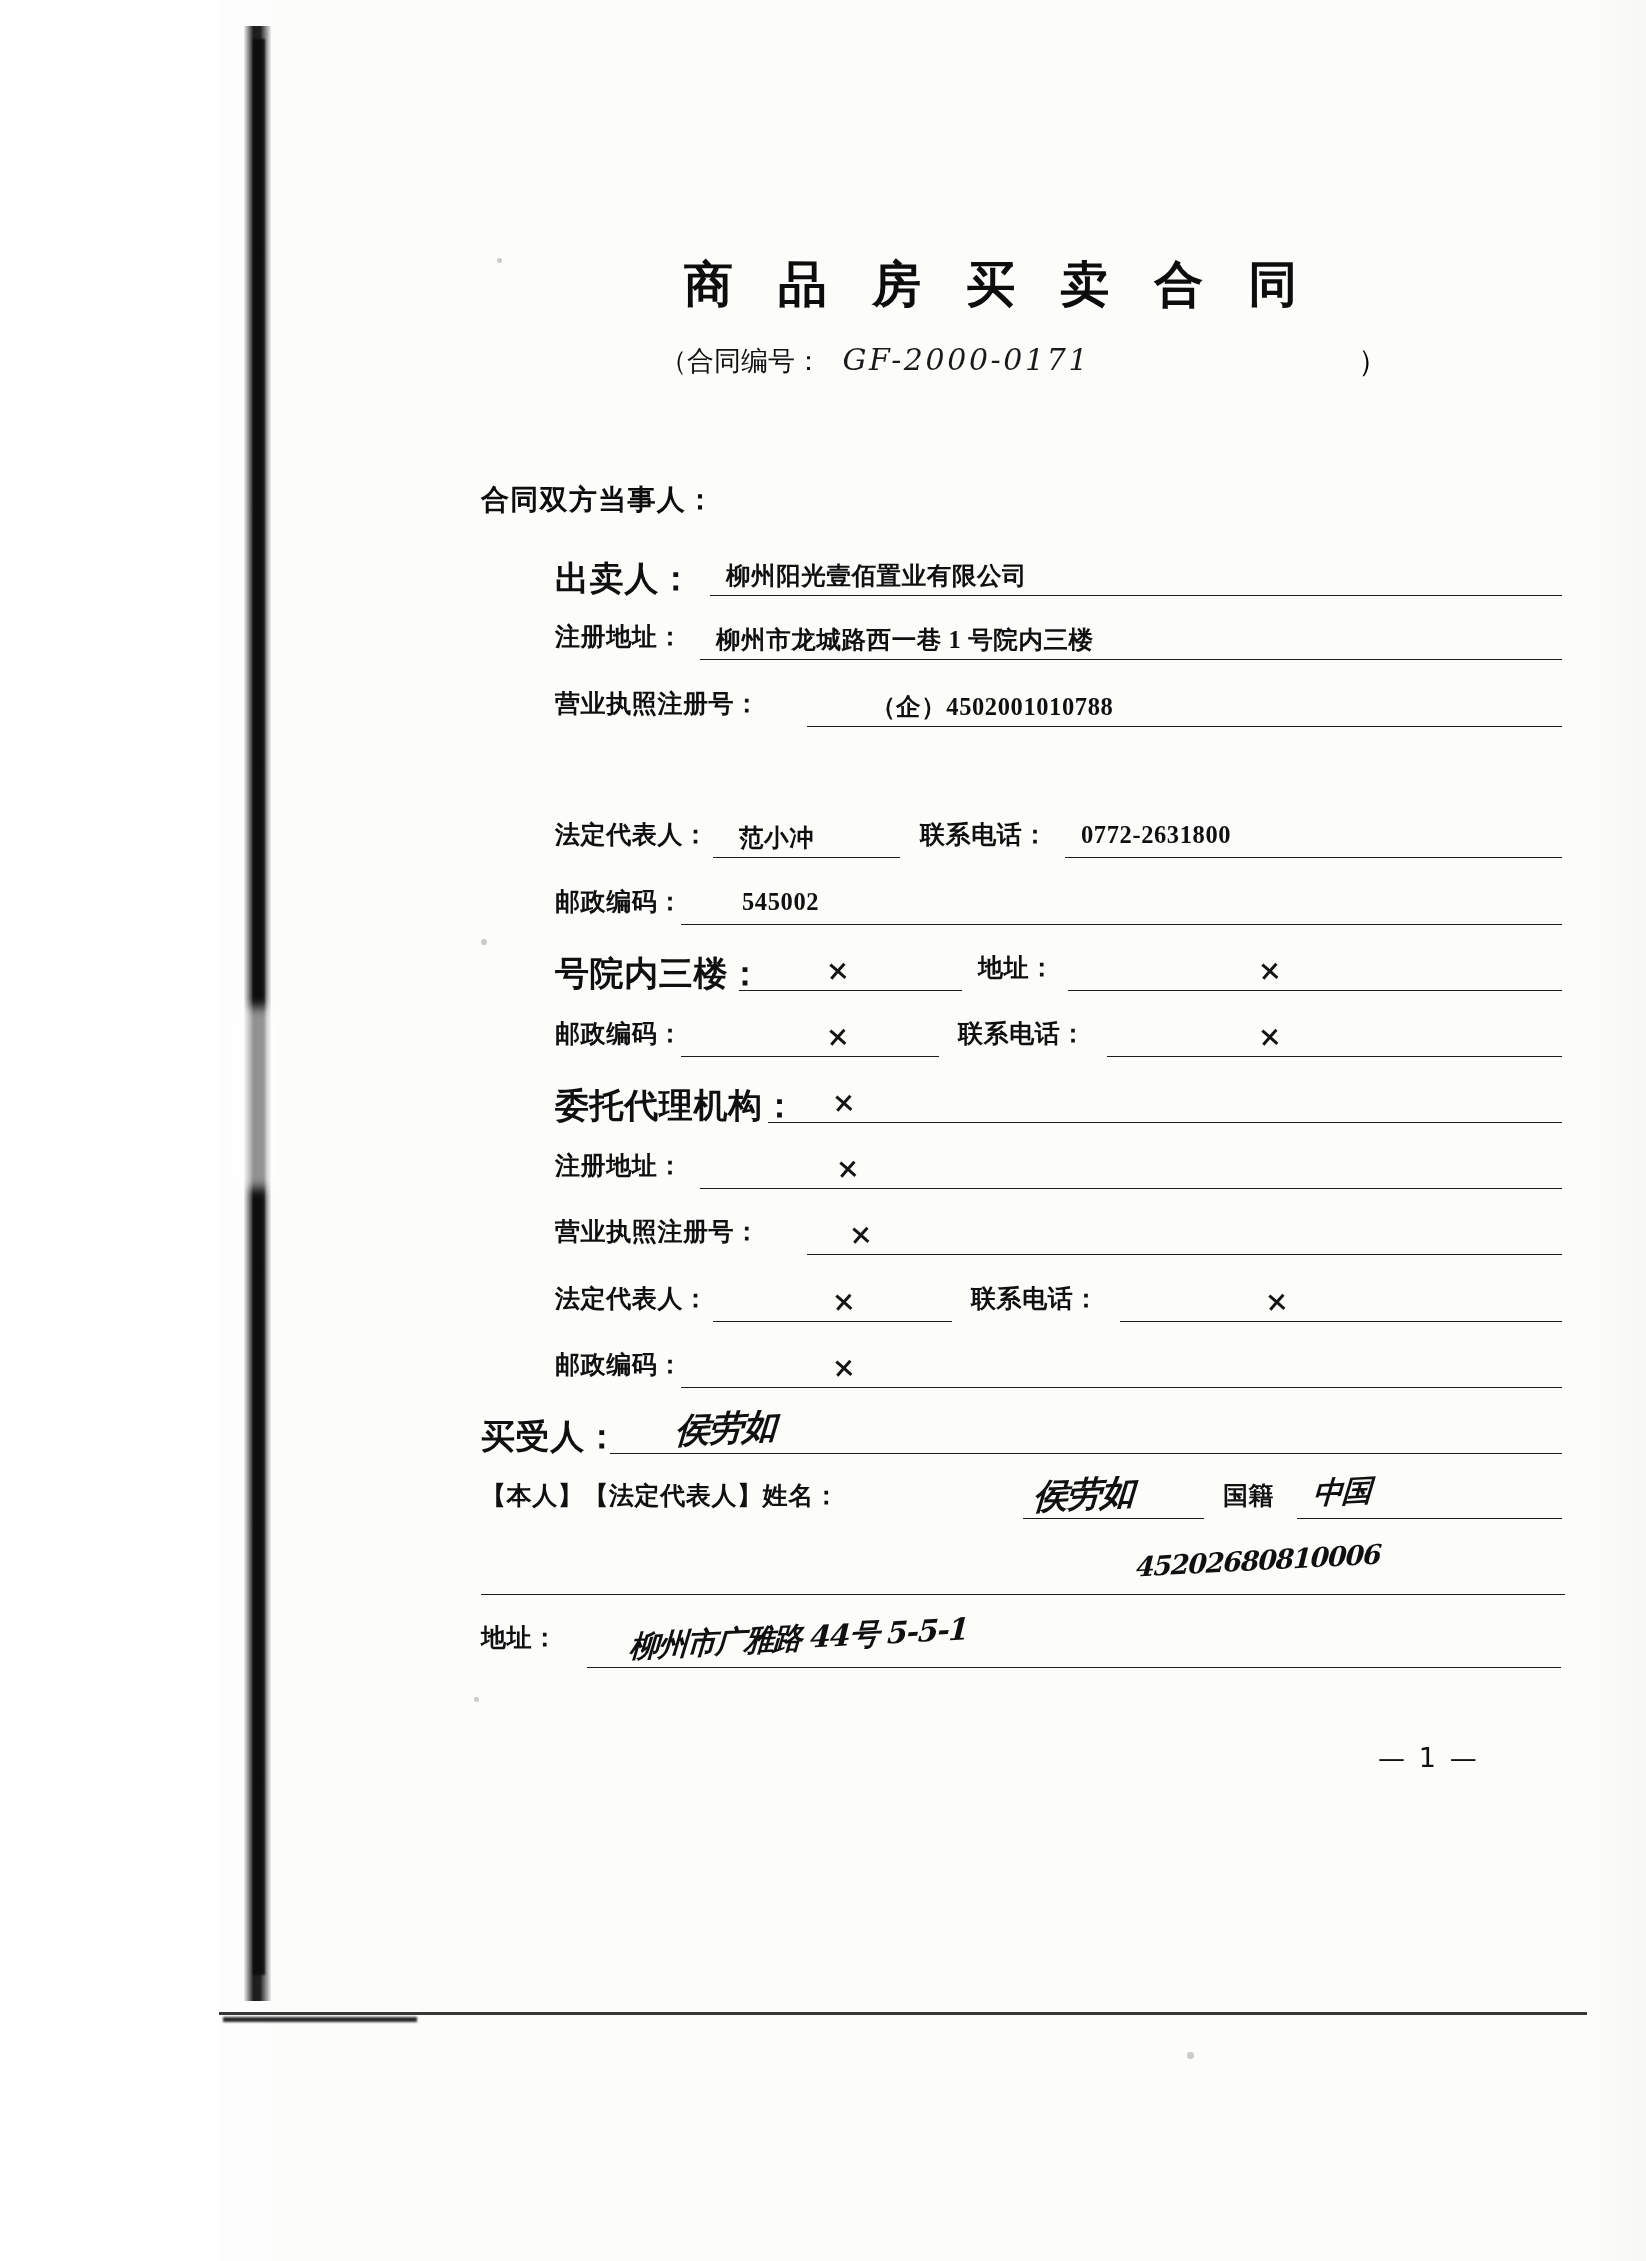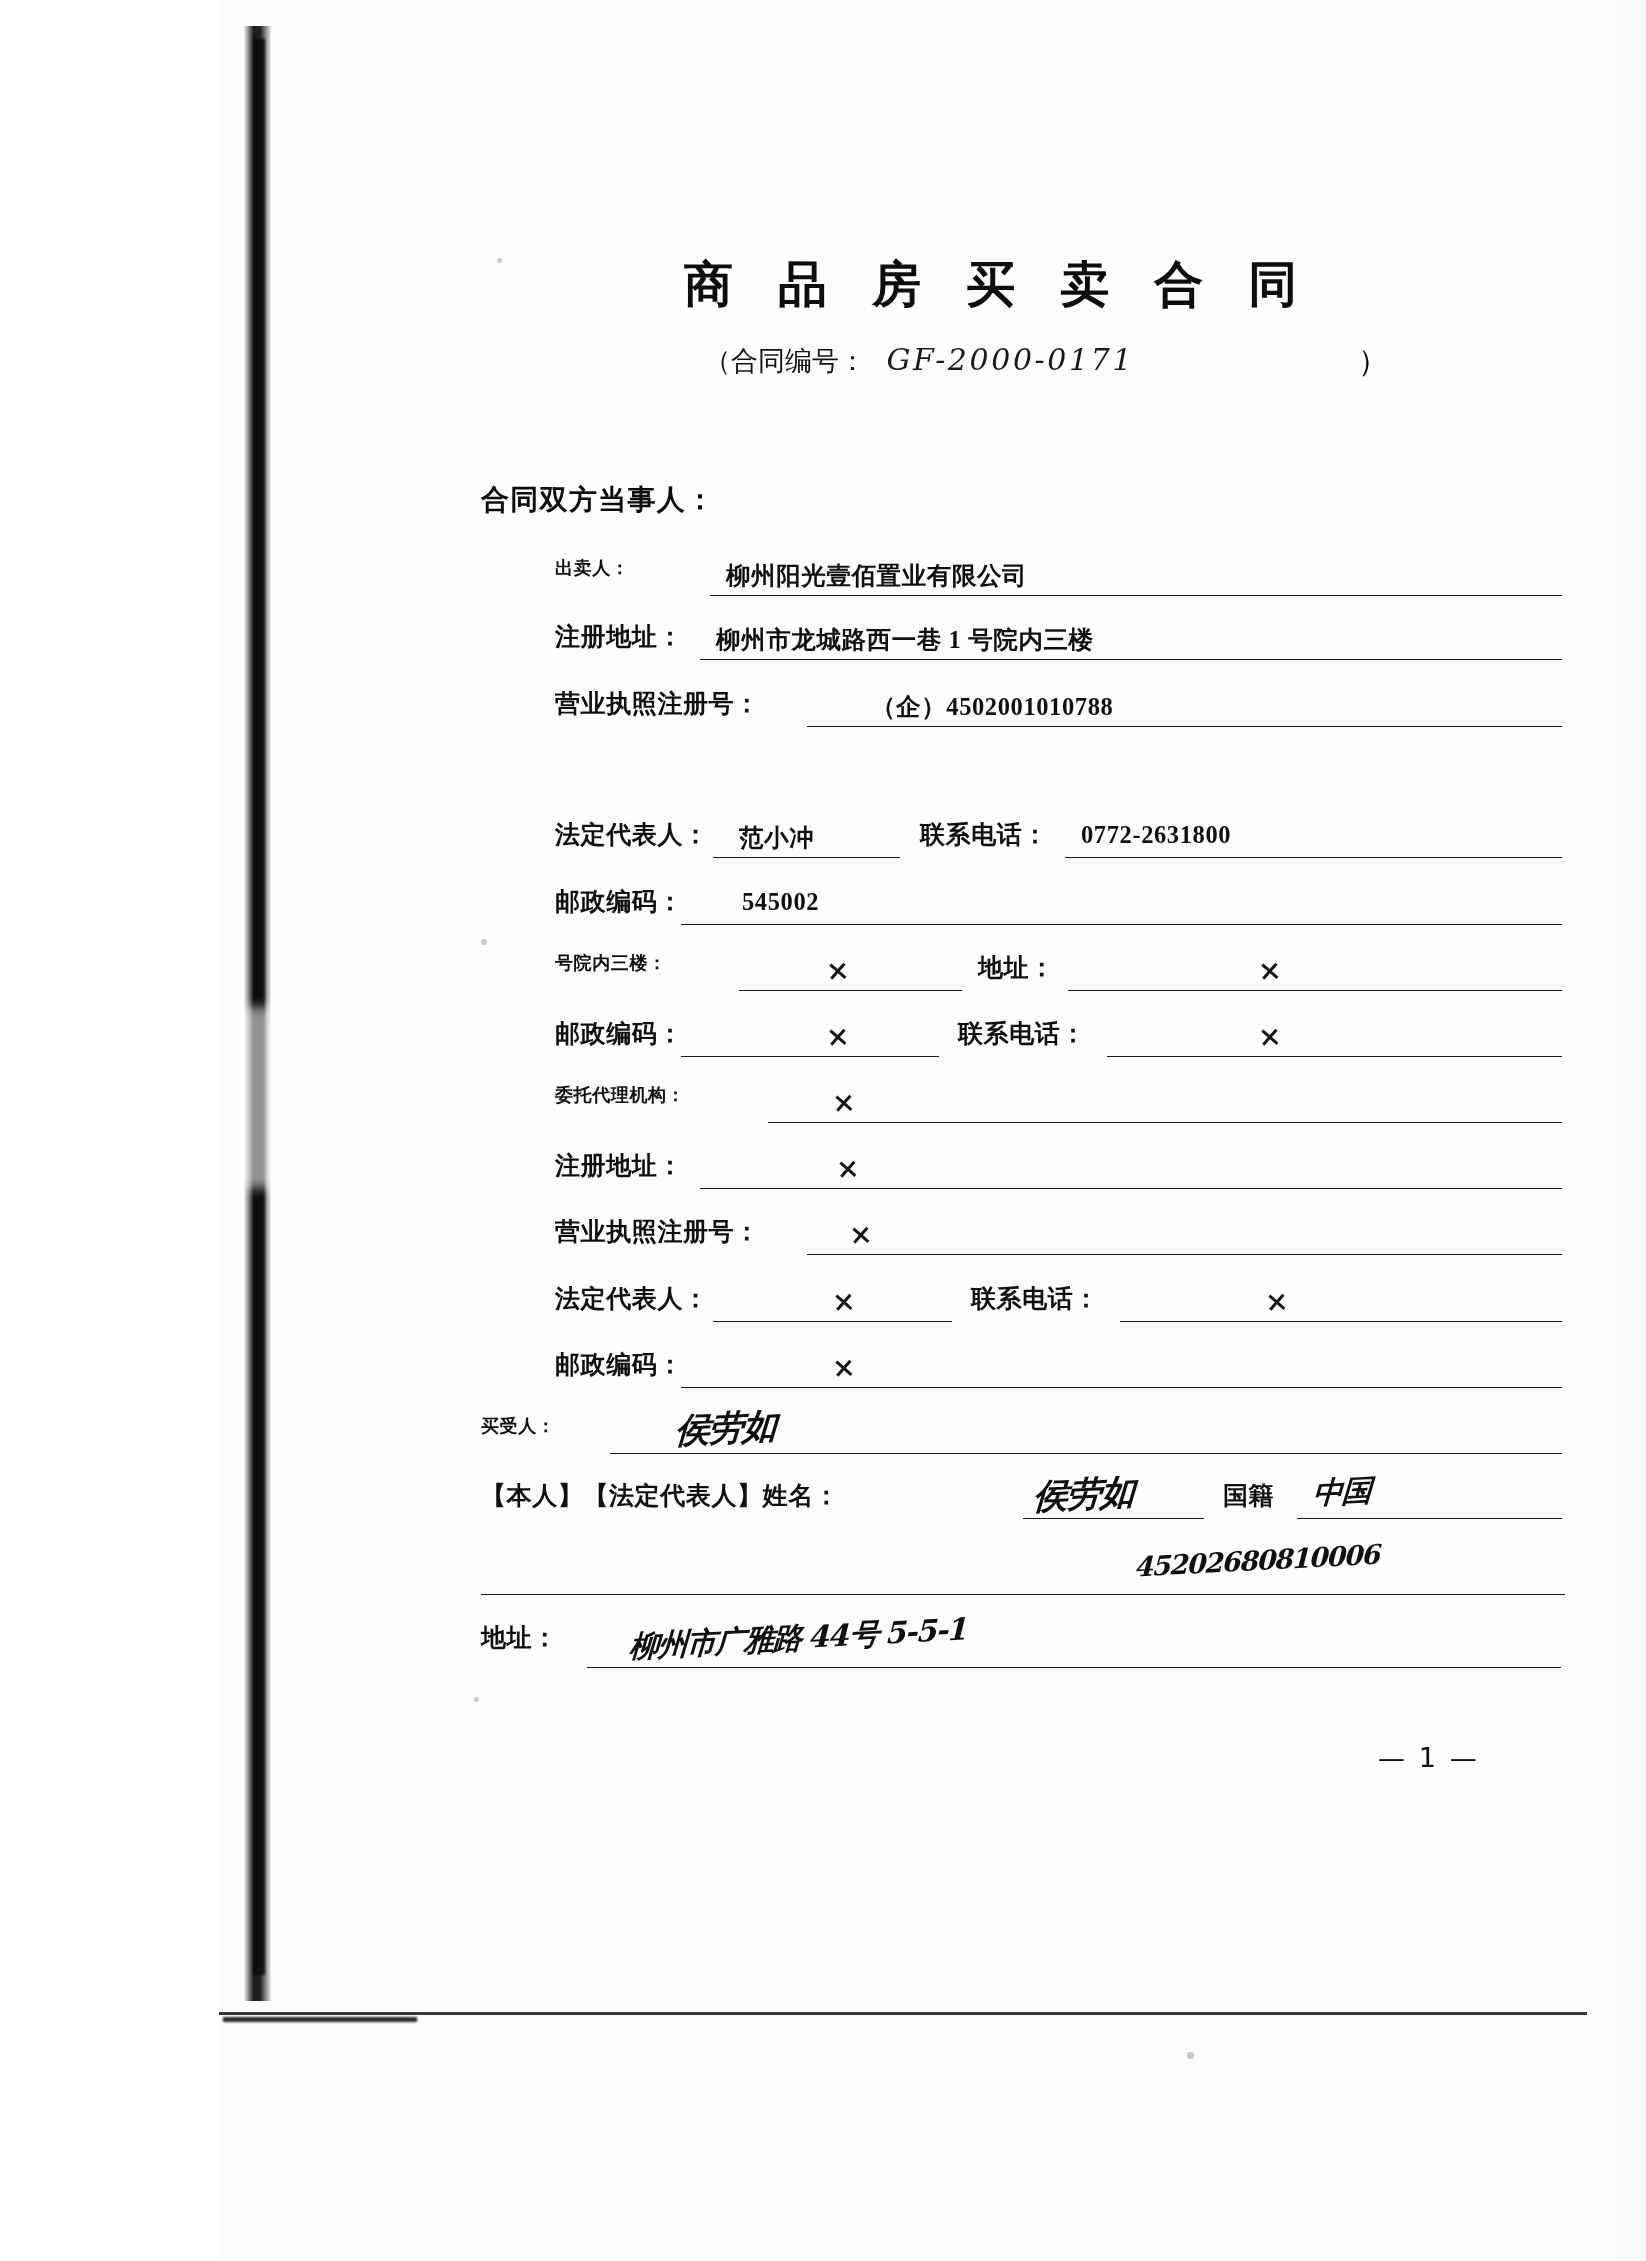--- a/index.html
+++ b/index.html
@@ -99,21 +99,21 @@
     top: 252px;
     font-family: "DejaVu Sans", sans-serif;
     font-weight: bold;
     font-size: 49px;
     letter-spacing: 14px;
     color: #0d0d0d;
     white-space: nowrap;
   }
   .contract-no-row {
     position: absolute;
-    left: 704px;
+    left: 660px;
     top: 342px;
     width: 710px;
     height: 45px;
     font-size: 28px;
     color: #111;
     white-space: nowrap;
   }
   .contract-no-label {
     font-family: "DejaVu Sans", sans-serif;
     font-size: 27px;
@@ -157,21 +157,21 @@
     top: 3.9px;
     font-family: "DejaVu Sans", sans-serif;
     font-size: 25px;
     color: #101010;
     letter-spacing: 0.6px;
     white-space: nowrap;
     font-weight: bold;
   }
   .lbl.bold {
     font-weight: bold;
-    font-size: 18px;
+    font-size: 34px;
   }
   .line {
     position: absolute;
     border-bottom: 1.9px solid #1b1b1b;
     height: 0;
   }
   .val {
     position: absolute;
     font-family: Liberation Serif, serif;
     font-weight: bold;

